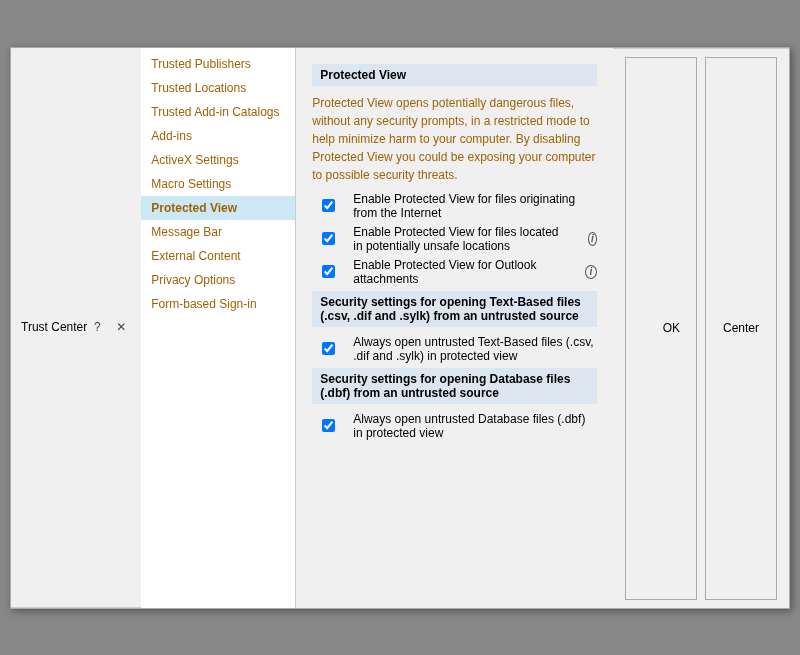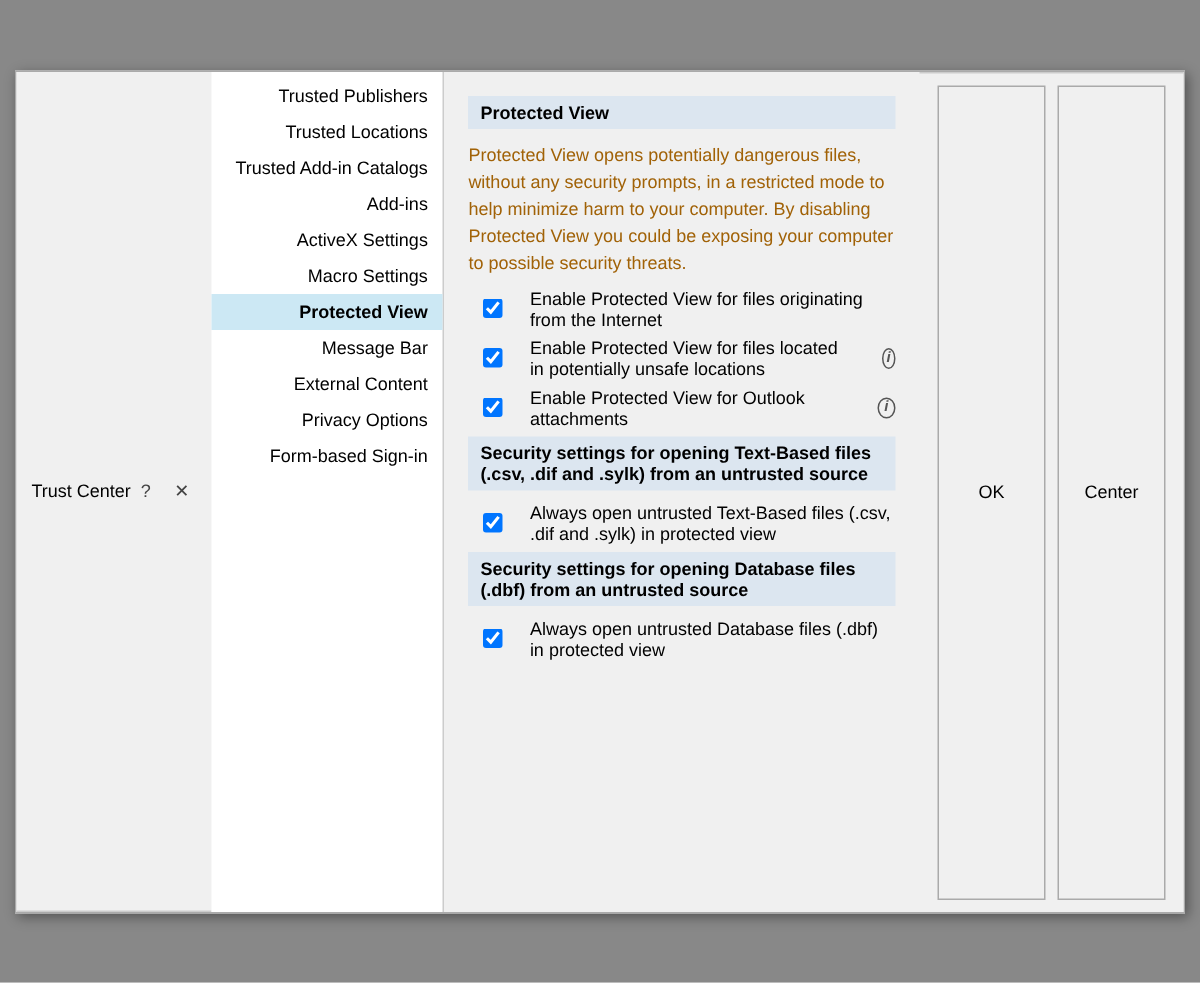--- a/index.html
+++ b/index.html
@@ -58,24 +58,23 @@
 
     .sidebar {
       width: 155px;
       background: #fff;
       border-right: 1px solid #ccc;
       padding: 4px 0;
     }
     .sidebar-item {
       padding: 5px 10px;
       cursor: pointer;
-      color: #000000;
+      color: #a16207;
       font-size: 12px;
       white-space: nowrap;
-      text-align: right;
     }
     .sidebar-item.active {
       background: #cce8f4;
       font-weight: 600;
     }
 
     .main-content {
       flex: 1;
       background: #f0f0f0;
       padding: 16px;
@@ -144,20 +143,21 @@
       min-width: 72px;
       padding: 4px 16px;
       font-size: 12px;
       cursor: pointer;
       background: #f0f0f0;
       border: 1px solid #aaa;
       color: #000;
     }
     .footer-btn.primary {
       background: #f0f0f0;
+      text-align: right;
     }
   </style>
 </head>
 <body>
 
 <div class="dialog">
 
   <div class="title-bar">
     <span class="title-bar-title">Trust Center</span>
     <div class="title-bar-controls">

